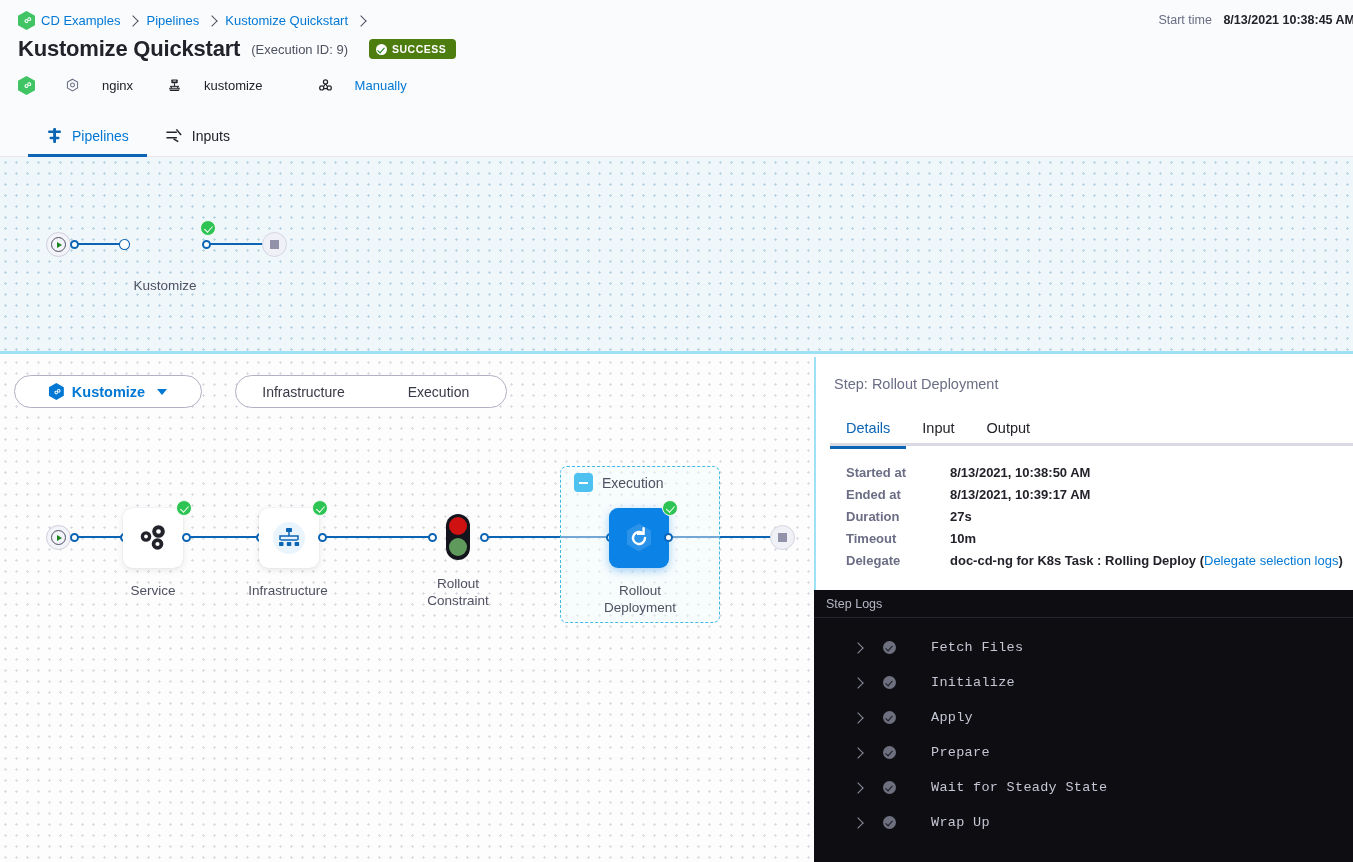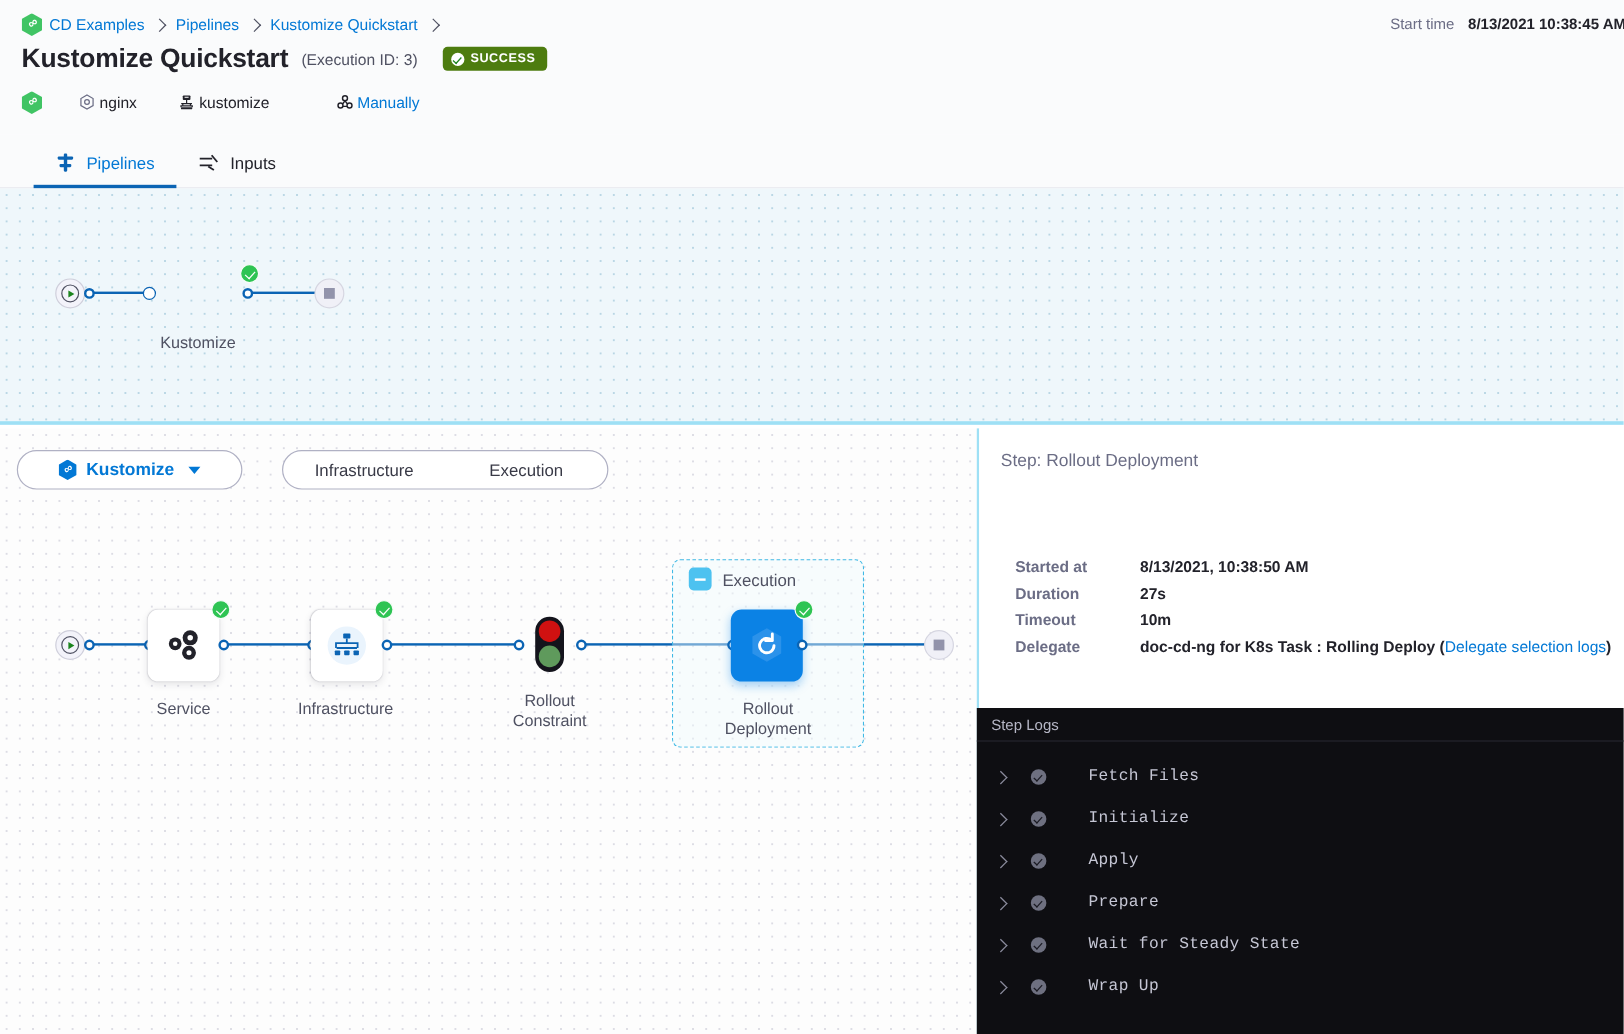--- a/index.html
+++ b/index.html
@@ -64,21 +64,21 @@
   #status-badge .chk::after {
     content: ""; position: absolute; left: 3px; top: 2px;
     width: 3px; height: 6px; border-right: 1.6px solid #1b841d;
     border-bottom: 1.6px solid #1b841d; transform: rotate(42deg);
   }
 
   #meta-row {
     position: absolute; left: 18px; top: 76px;
     display: flex; align-items: center; font-size: 13px; color: #22222a;
   }
-  .meta-item { display: flex; align-items: center; gap: 3px; }
+  .meta-item { display: flex; align-items: center; gap: 22px; }
   .meta-gap-1 { margin-left: 30px; }
   .meta-gap-2 { margin-left: 34px; }
   .meta-gap-3 { margin-left: 55px; }
   .meta-link { color: #0278d5; }
 
   
   #tabs {
     position: absolute; left: 0; top: 112px; width: 1353px; height: 45px;
     background: #fafbfc; border-bottom: 1px solid #e8e8ee;
     display: flex; align-items: flex-end; padding-left: 28px;
@@ -268,21 +268,21 @@
     position: absolute; left: 814px; top: 590px; width: 539px; height: 272px;
     background: #0e0e12;
   }
   #logs-head {
     height: 28px; border-bottom: 1px solid #25252d;
     display: flex; align-items: center; padding-left: 12px;
   }
   #logs-head .lh { font-size: 12.5px; color: #b6b7c6; }
   #logs-list { padding-top: 12px; }
   .log-row {
-    display: flex; align-items: center; height: 35px; padding-left: 16px;
+    display: flex; align-items: center; height: 35px; padding-left: 40px;
     cursor: pointer;
   }
   .log-row .chev {
     width: 8px; height: 8px; flex: none;
     border-right: 1.7px solid #8b8c9d; border-top: 1.7px solid #8b8c9d;
     transform: rotate(45deg); margin-right: 21px;
   }
   .log-row .lchk {
     width: 13px; height: 13px; border-radius: 50%; background: #6e7080;
     position: relative; flex: none; margin-right: 35px;
@@ -318,21 +318,21 @@
     <span class="crumb-sep"></span>
   </div>
 
   <div id="starttime">
     <span class="st-label">Start time</span>
     <span class="st-value">8/13/2021 10:38:45 AM</span>
   </div>
 
   <div id="title-row">
     <span id="page-title">Kustomize Quickstart</span>
-    <span id="exec-id">(Execution ID: 3)</span>
+    <span id="exec-id">(Execution ID: 9)</span>
     <span id="status-badge">
       <span class="chk"></span>
       <span>SUCCESS</span>
     </span>
   </div>
 
   <div id="meta-row">
     <span class="hex-logo">
       <span class="hx">
           <span>∞</span>
@@ -508,27 +508,36 @@
   <span class="caret"></span>
 </div>
 <div id="pill-phase">
   <span class="seg">Infrastructure</span>
   <span class="seg">Execution</span>
 </div>
 
 <div id="right-panel">
   <div id="rp-title">Step: Rollout Deployment</div>
 
+  <div id="rp-tabs">
+    <div class="rp-tab active">Details</div>
+    <div class="rp-tab">Input</div>
+    <div class="rp-tab">Output</div>
+  </div>
 
   <div id="rp-details">
     <table>
       <tbody>
           <tr>
         <td class="k">Started at</td>
         <td class="v">8/13/2021, 10:38:50 AM</td>
+      </tr>
+      <tr>
+        <td class="k">Ended at</td>
+        <td class="v">8/13/2021, 10:39:17 AM</td>
       </tr>
       <tr>
         <td class="k">Duration</td>
         <td class="v">27s</td>
       </tr>
       <tr>
         <td class="k">Timeout</td>
         <td class="v">10m</td>
       </tr>
       <tr>

